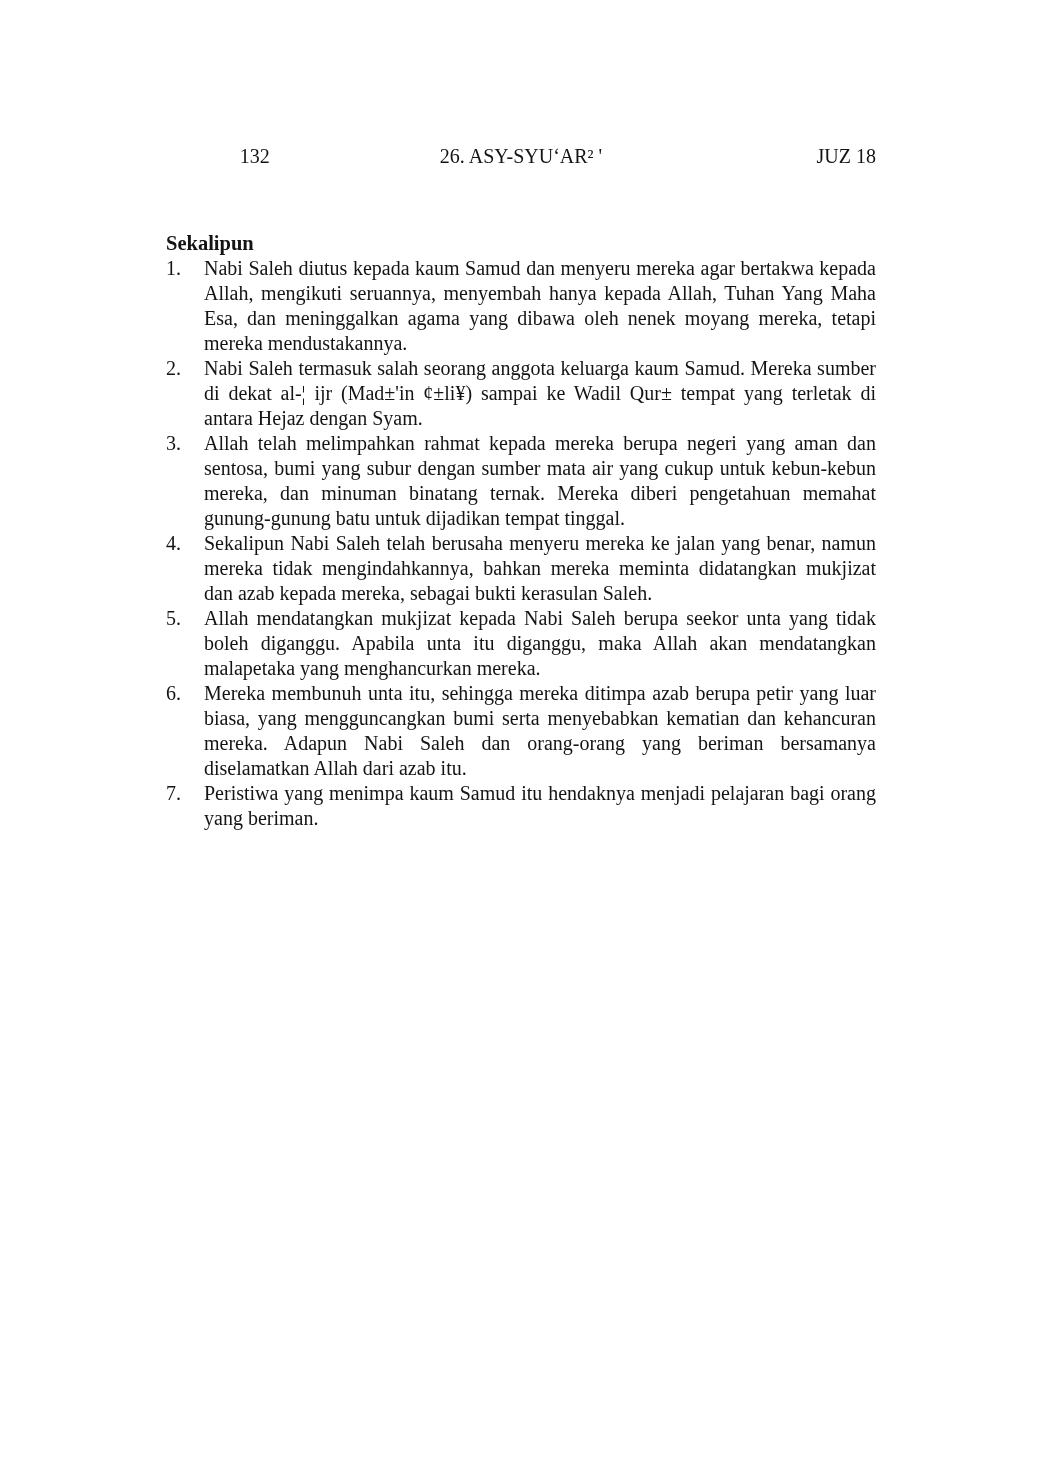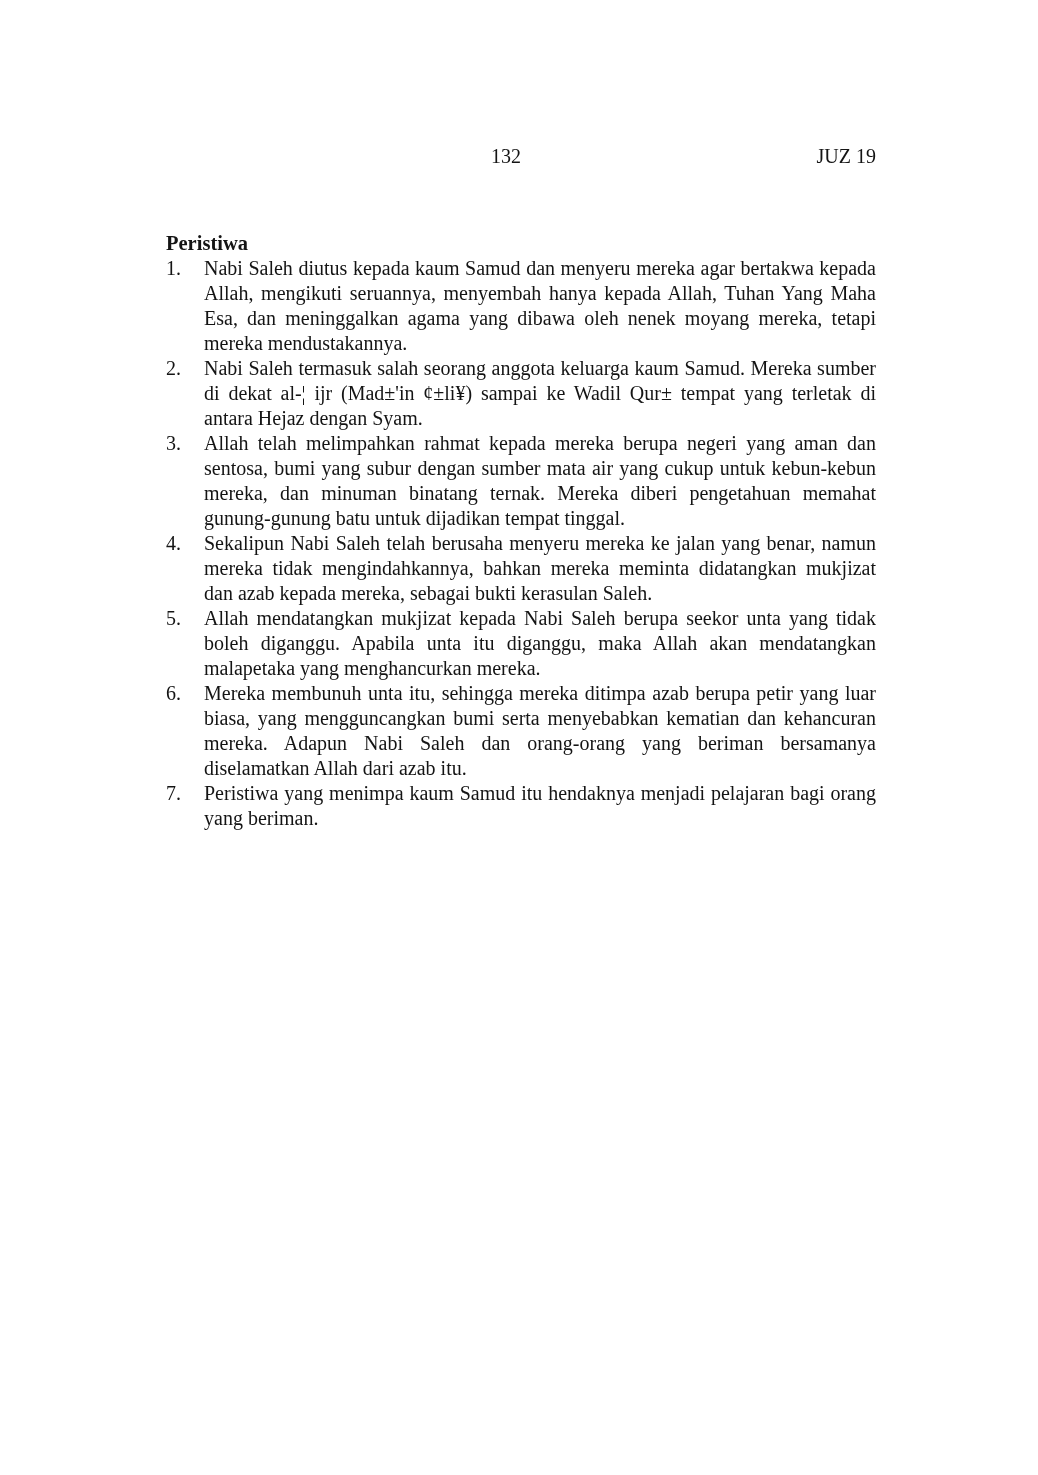--- a/index.html
+++ b/index.html
@@ -20,21 +20,21 @@
     position: absolute;
     top: 144px;
     left: 166px;
     width: 710px;
     display: flex;
     align-items: baseline;
     font-size: 20px;
     line-height: 25px;
     white-space: nowrap;
   }
-  .header-left  { flex: 1; text-align: right; }
+  .header-left  { flex: 1; text-align: center; }
   .header-center{ flex: 2; text-align: center; }
   .header-right { flex: 1; text-align: right; }
 
   .content {
     position: absolute;
     top: 231px;
     left: 166px;
     width: 710px;
     font-size: 20px;
     line-height: 25px;
@@ -62,25 +62,26 @@
     text-align: justify;
   }
   .italic { }
 </style>
 </head>
 <body>
 
 <div class="page">
   <div class="header">
     <span class="header-left">132</span>
-    <span class="header-right">JUZ 19</span>
+    <span class="header-center">26. ASY-SYU‘AR² '</span>
+    <span class="header-right">JUZ 18</span>
   </div>
 
   <div class="content">
-    <p class="heading">Peristiwa</p>
+    <p class="heading">Sekalipun</p>
     <div class="list">
         <div class="list-item">
           <span class="item-number">1.</span>
           <span class="item-text"><span>Nabi Saleh diutus kepada kaum Samud dan menyeru mereka agar bertakwa kepada Allah, mengikuti seruannya, menyembah hanya kepada Allah, Tuhan Yang Maha Esa, dan meninggalkan agama yang dibawa oleh nenek moyang mereka, tetapi mereka mendustakannya.</span></span>
         </div>
         <div class="list-item">
           <span class="item-number">2.</span>
           <span class="item-text"><span>Nabi Saleh termasuk salah seorang anggota keluarga kaum Samud. Mereka sumber di dekat al-¦ ijr (</span><span class="italic">Mad±'in ¢±li¥</span><span>) sampai ke Wadil Qur± tempat yang terletak di antara Hejaz dengan Syam.</span></span>
         </div>
         <div class="list-item">

